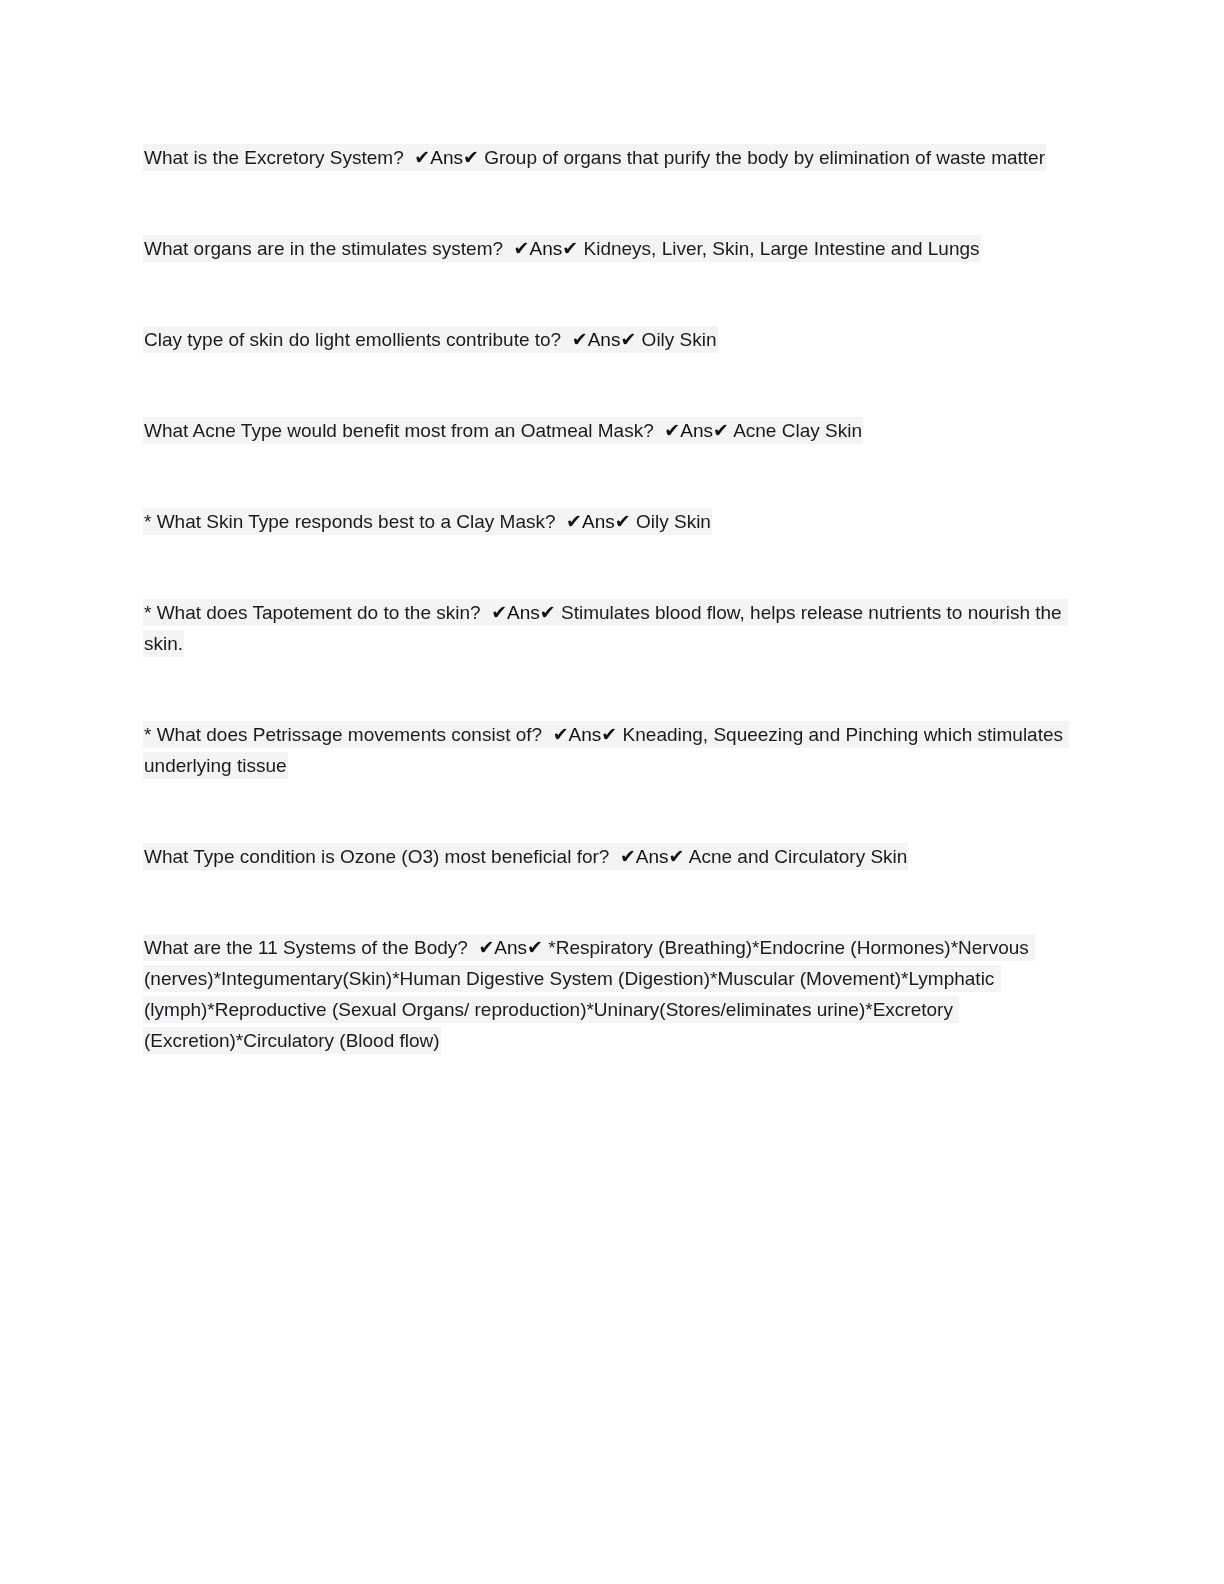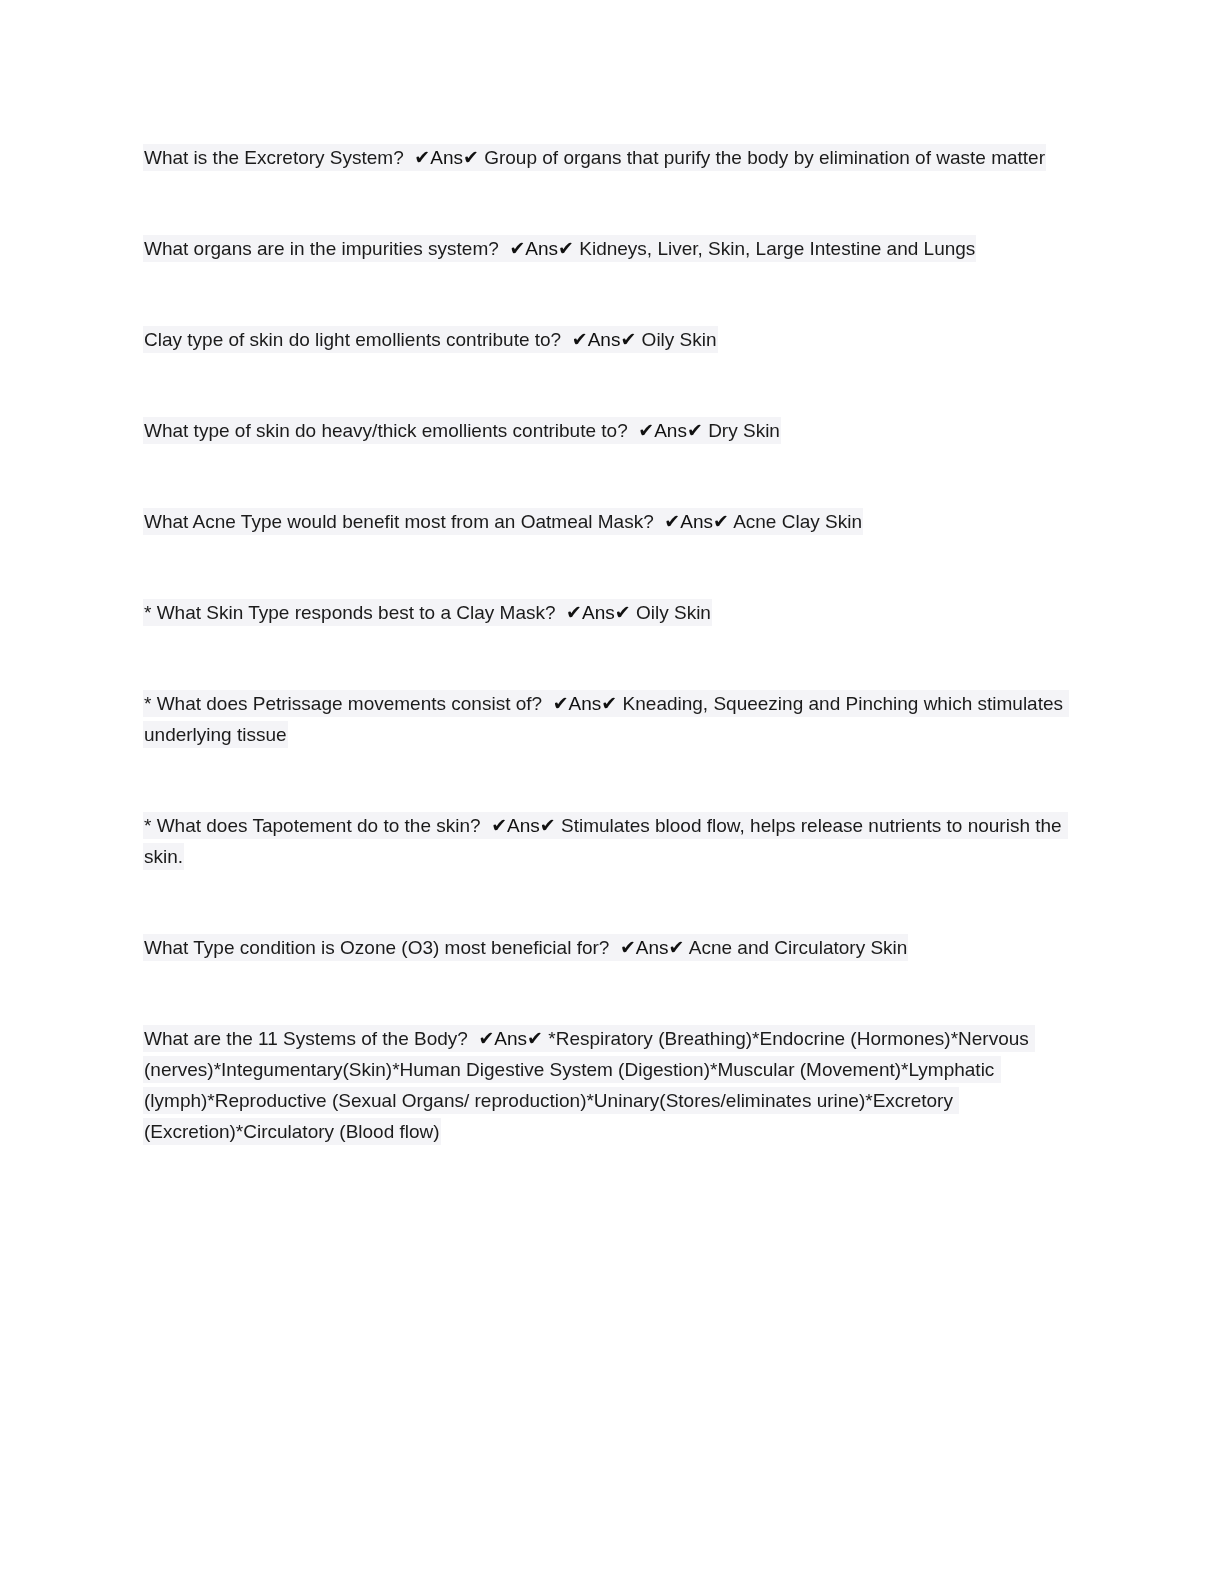--- a/index.html
+++ b/index.html
@@ -39,23 +39,22 @@
   .marker {
     color: #111111;
   }
 </style>
 </head>
 <body>
 
 <div class="page">
   <div class="content">
       <p class="qa"><span class="hl"><span>What is the Excretory System?</span>  <span class="marker">✔Ans✔</span> <span>Group of organs that purify the body by elimination of waste matter</span></span></p>
-      <p class="qa"><span class="hl"><span>What organs are in the impurities system?</span>  <span class="marker">✔Ans✔</span> <span>Kidneys, Liver, Skin, Large Intestine and Lungs</span></span></p>
+      <p class="qa"><span class="hl"><span>What organs are in the stimulates system?</span>  <span class="marker">✔Ans✔</span> <span>Kidneys, Liver, Skin, Large Intestine and Lungs</span></span></p>
       <p class="qa"><span class="hl"><span>Clay type of skin do light emollients contribute to?</span>  <span class="marker">✔Ans✔</span> <span>Oily Skin</span></span></p>
-      <p class="qa"><span class="hl"><span>What type of skin do heavy/thick emollients contribute to?</span>  <span class="marker">✔Ans✔</span> <span>Dry Skin</span></span></p>
       <p class="qa"><span class="hl"><span>What Acne Type would benefit most from an Oatmeal Mask?</span>  <span class="marker">✔Ans✔</span> <span>Acne Clay Skin</span></span></p>
       <p class="qa"><span class="hl"><span>* What Skin Type responds best to a Clay Mask?</span>  <span class="marker">✔Ans✔</span> <span>Oily Skin</span></span></p>
+      <p class="qa"><span class="hl"><span>* What does Tapotement do to the skin?</span>  <span class="marker">✔Ans✔</span> <span>Stimulates blood flow, helps release nutrients to nourish the skin.</span></span></p>
       <p class="qa"><span class="hl"><span>* What does Petrissage movements consist of?</span>  <span class="marker">✔Ans✔</span> <span>Kneading, Squeezing and Pinching which stimulates underlying tissue</span></span></p>
-      <p class="qa"><span class="hl"><span>* What does Tapotement do to the skin?</span>  <span class="marker">✔Ans✔</span> <span>Stimulates blood flow, helps release nutrients to nourish the skin.</span></span></p>
       <p class="qa"><span class="hl"><span>What Type condition is Ozone (O3) most beneficial for?</span>  <span class="marker">✔Ans✔</span> <span>Acne and Circulatory Skin</span></span></p>
       <p class="qa"><span class="hl"><span>What are the 11 Systems of the Body?</span>  <span class="marker">✔Ans✔</span> <span>*Respiratory (Breathing)*Endocrine (Hormones)*Nervous (nerves)*Integumentary(Skin)*Human Digestive System (Digestion)*Muscular (Movement)*Lymphatic (lymph)*Reproductive (Sexual Organs/ reproduction)*Uninary(Stores/eliminates urine)*Excretory (Excretion)*Circulatory (Blood flow)</span></span></p>
     </div>
 </div>
 
 </body></html>

